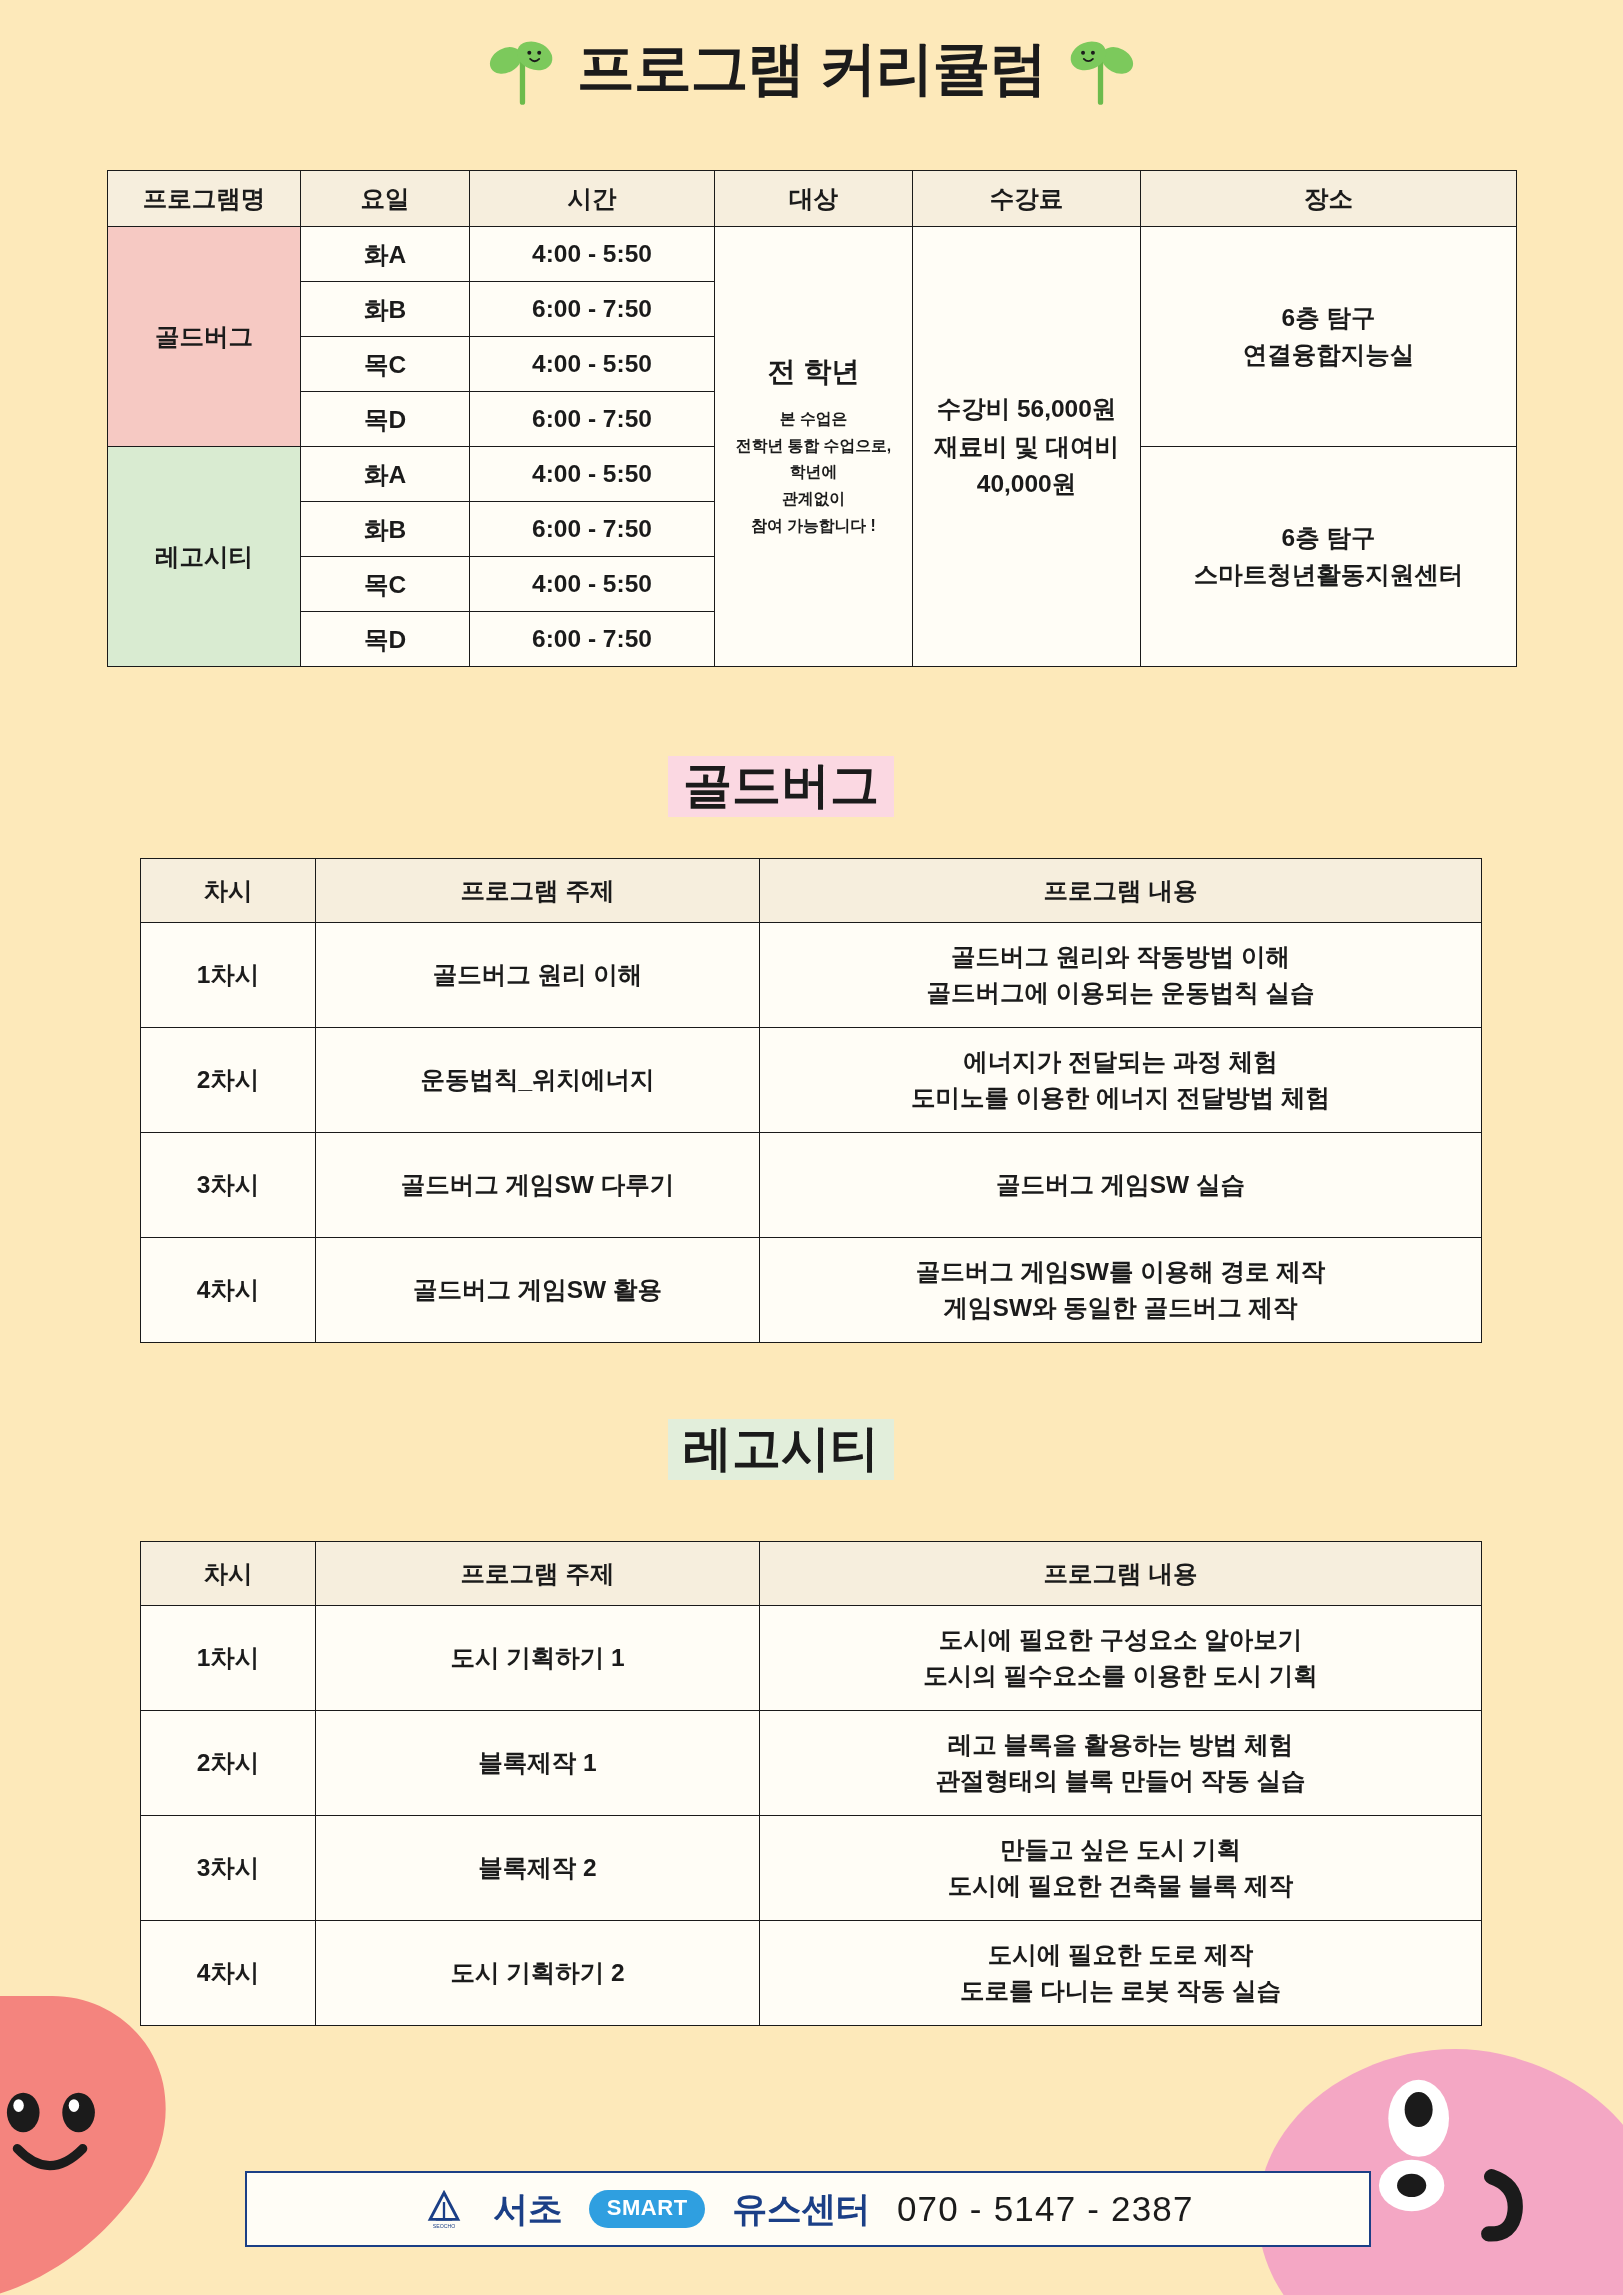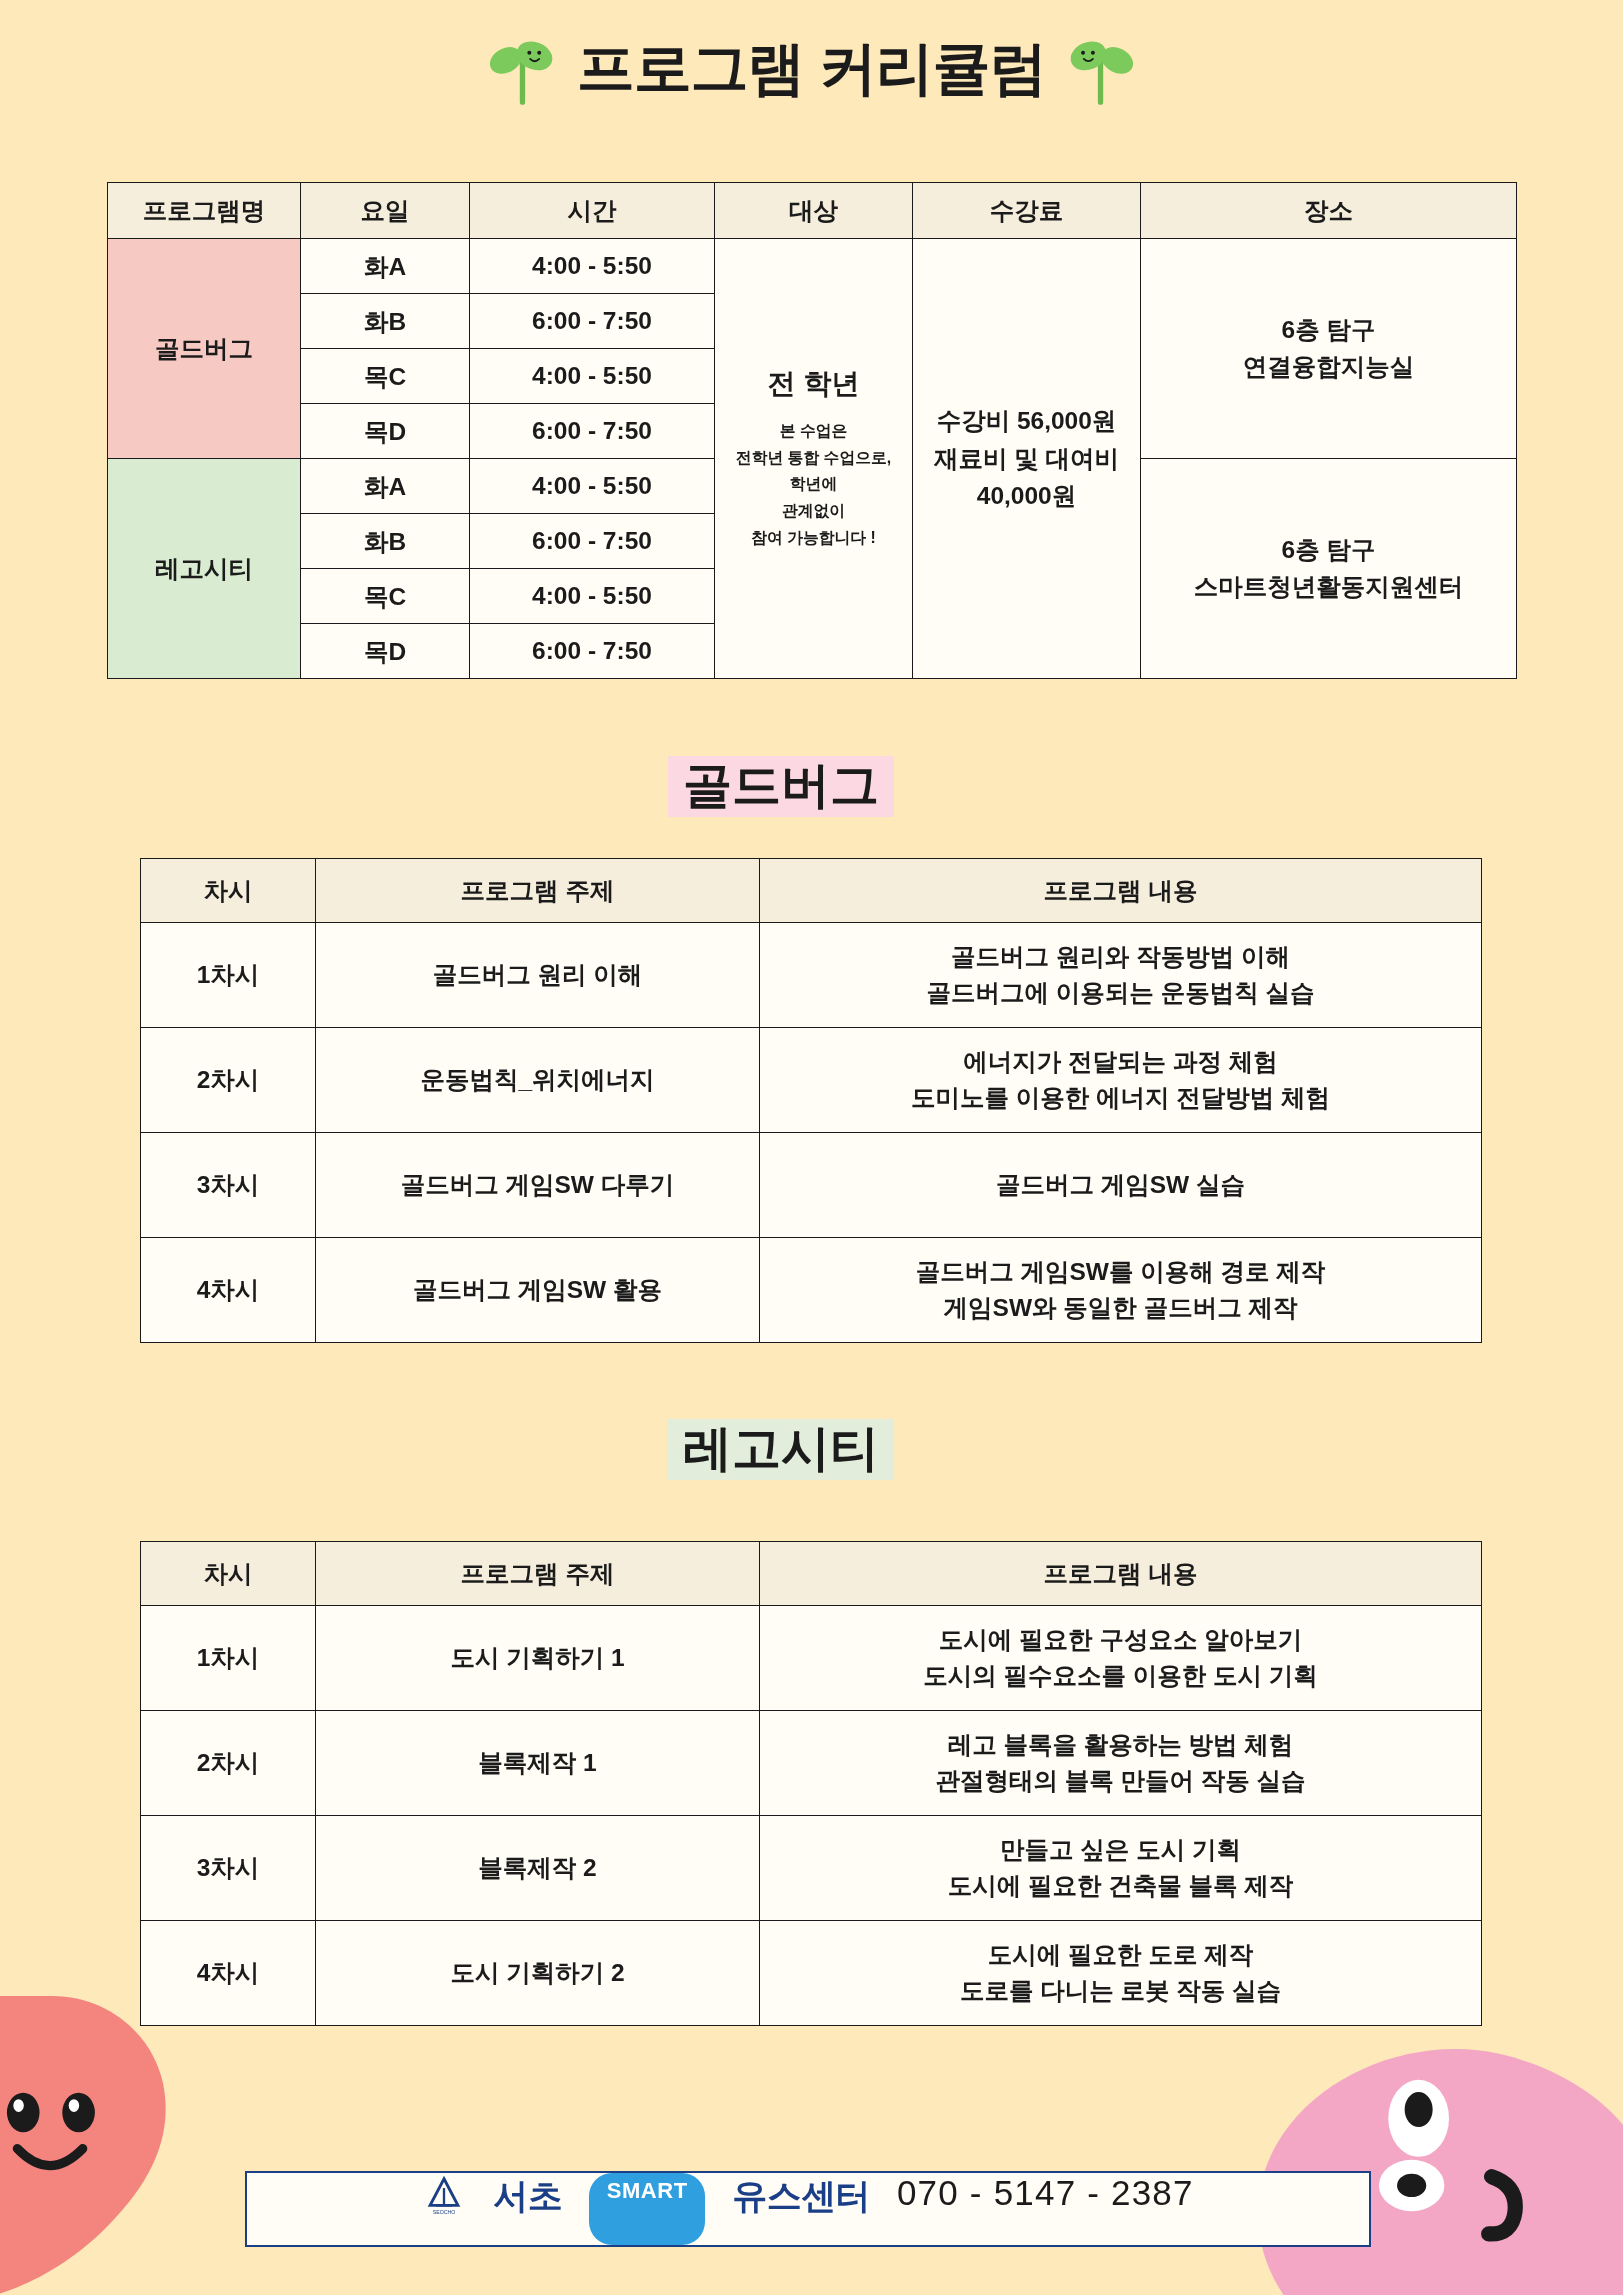--- a/index.html
+++ b/index.html
@@ -43,21 +43,21 @@
     text-align: center;
     vertical-align: middle;
     font-weight: 700;
     color: #1b1b1b;
   }
 
   
   .top-table-wrap {
     position: absolute;
     left: 107px;
-    top: 182px;
+    top: 170px;
     width: 1410px;
   }
   .top-table { width: 100%; }
   .top-table th {
     background: #f6eedd;
     font-size: 24.5px;
     height: 56px;
   }
   .top-table td { font-size: 24.5px; }
   .cell-prog-gold { background: #f6c9c3; font-size: 27px; }
@@ -96,20 +96,21 @@
   
   .footer-bar {
     position: absolute;
     left: 245px;
     top: 2171px;
     width: 1126px;
     height: 76px;
     background: #fffdf6;
     border: 2.3px solid #1b3f86;
     display: flex;
+    align-items: center;
     justify-content: center;
     gap: 27px;
   }
   .footer-logo-icon { width: 44px; height: 44px; }
   .footer-name {
     font-size: 35px; font-weight: 700; color: #1b3f86; letter-spacing: -0.6px;
   }
   .smart-pill {
     background: #2f9fe0; color:#fff; font-size: 22px; font-weight:700;
     border-radius: 23px; padding: 4.7px 17.5px 7px 17.5px; letter-spacing: 0.6px;

